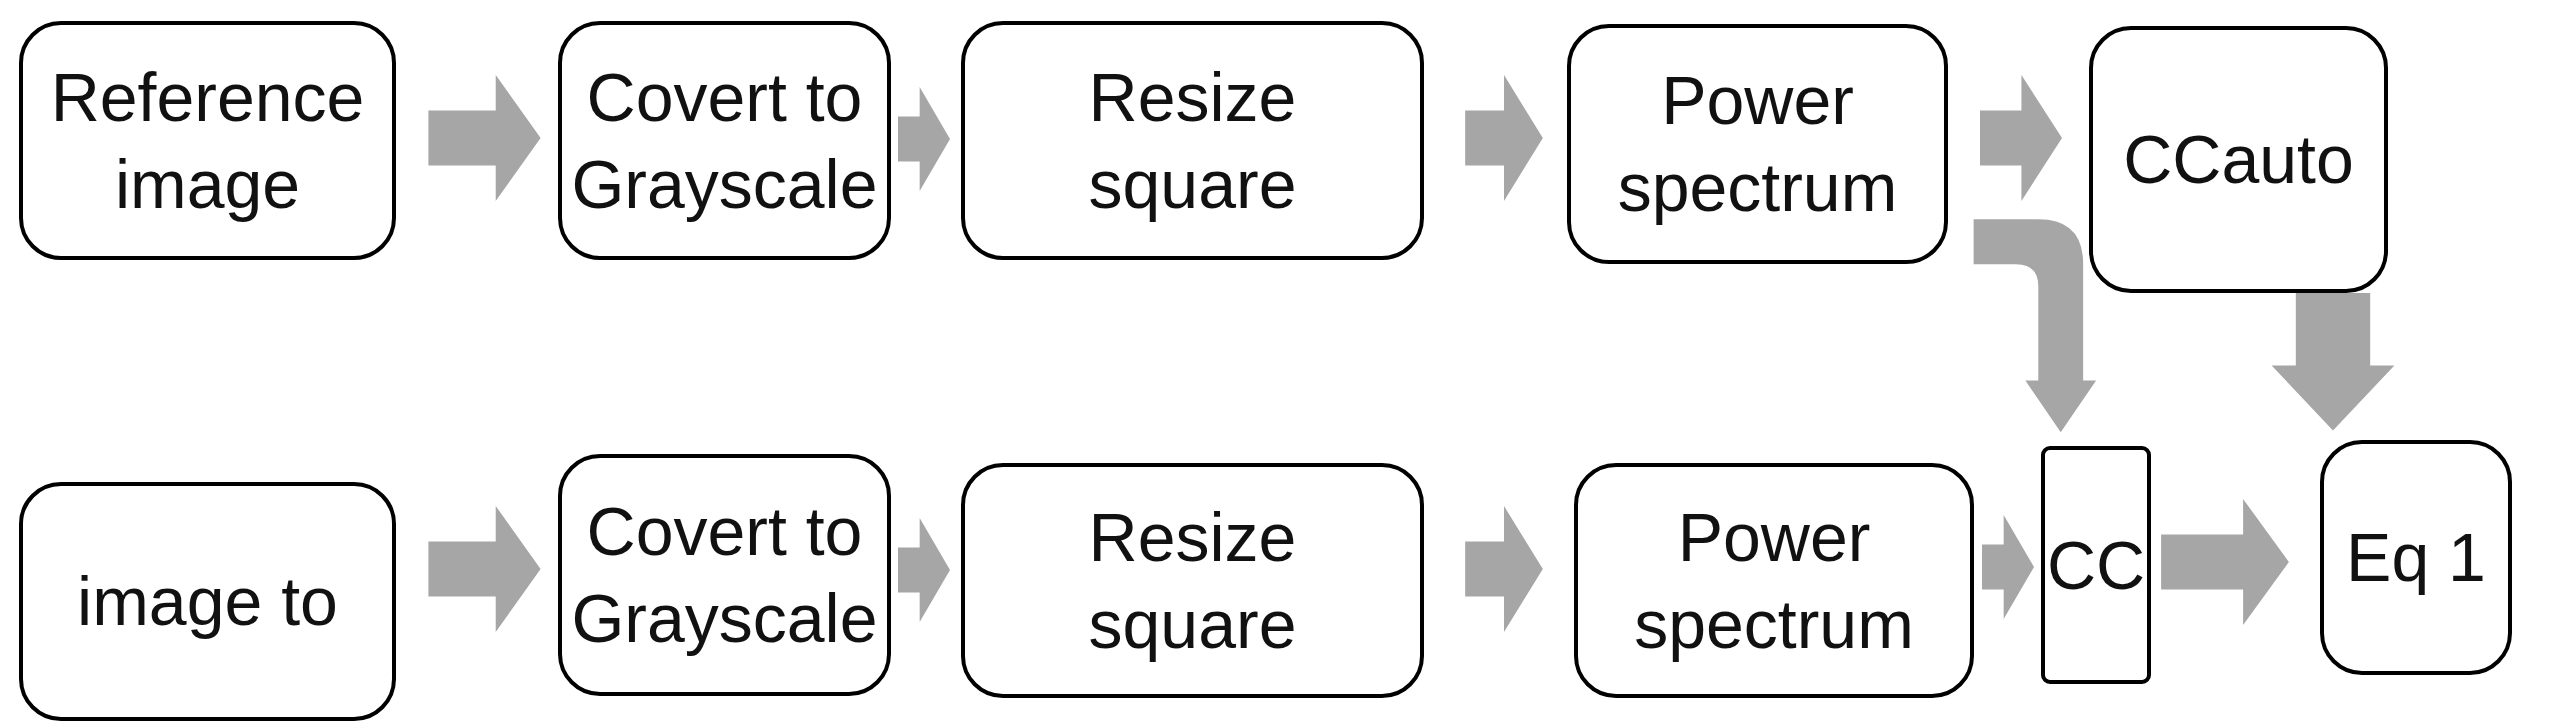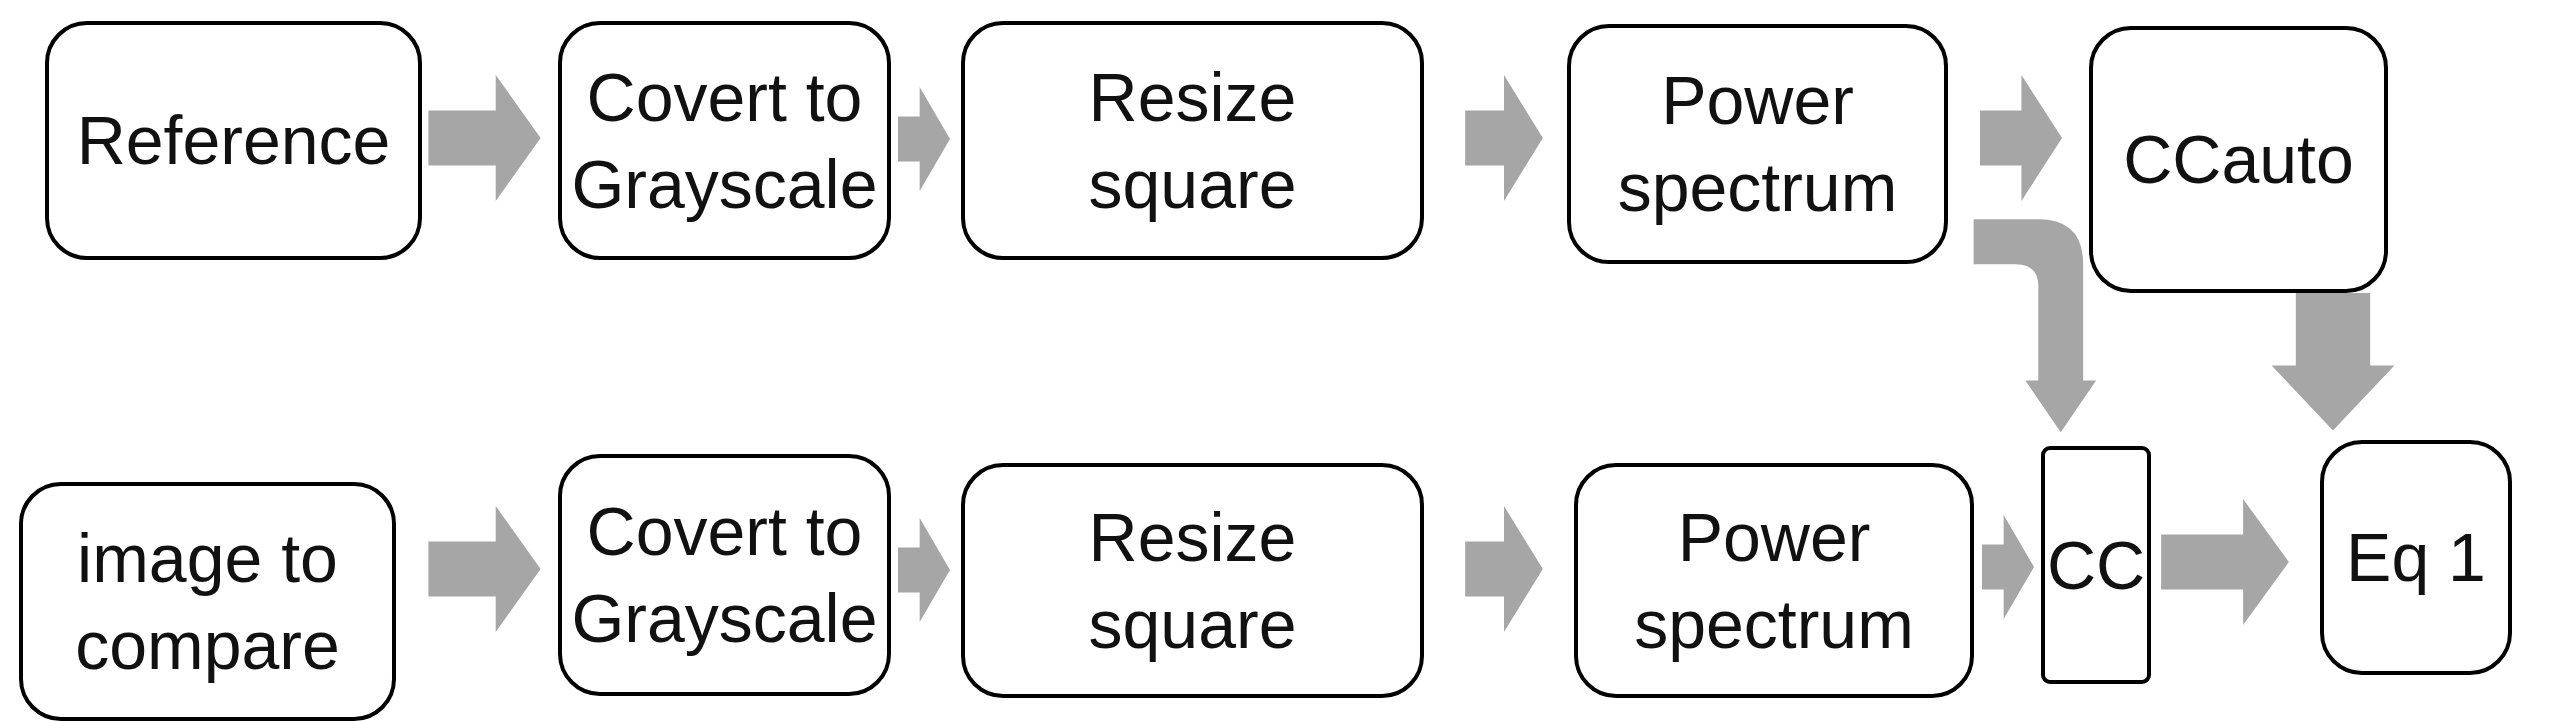--- a/index.html
+++ b/index.html
@@ -28,22 +28,23 @@
   }
   .node.small{border-radius:9px;}
   .conn{position:absolute;}
   .arrow-fill{fill:var(--arrow,#a6a6a6);}
 </style>
 </head>
 <body>
 
 <div id="canvas">
 
-  <div class="node" style="left:19px;top:21px;width:377px;height:239px;margin-left:26px;">
+  <div class="node" style="left:19px;top:21px;width:377px;height:239px;">
     <span>Reference</span>
+    <span>image</span>
   </div>
 
   <svg class="conn" style="left:428px;top:75px;" width="113" height="126" viewBox="0 0 130 146">
     <polygon class="arrow-fill" points="0,41 78,41 78,0 130,73 78,146 78,105 0,105"></polygon>
   </svg>
 
   <div class="node" style="left:558px;top:21px;width:333px;height:239px;">
     <span>Covert to</span>
     <span>Grayscale</span>
   </div>
@@ -77,21 +78,20 @@
   <svg class="conn" style="left:1965px;top:212px;" width="138" height="225" viewBox="0 0 160 260">
     <path class="arrow-fill" d="M10,8 H85 Q137,8 137,60 V195 H152 L111,255 L70,195 H85 V86 Q85,60 59,60 H10 Z"></path>
   </svg>
 
   <svg class="conn" style="left:2268px;top:286px;" width="130" height="147" viewBox="0 0 150 170">
     <polygon class="arrow-fill" points="32,8 118,8 118,92 146,92 75,167 4,92 32,92"></polygon>
   </svg>
 
   <div class="node" style="left:19px;top:454px;width:377px;height:239px;margin-top:28px;">
     <span>image to</span>
-    <span>compare</span>
   </div>
 
   <svg class="conn" style="left:428px;top:506px;" width="113" height="126" viewBox="0 0 130 146">
     <polygon class="arrow-fill" points="0,41 78,41 78,0 130,73 78,146 78,105 0,105"></polygon>
   </svg>
 
   <div class="node" style="left:558px;top:454px;width:333px;height:242px;">
     <span>Covert to</span>
     <span>Grayscale</span>
   </div>

